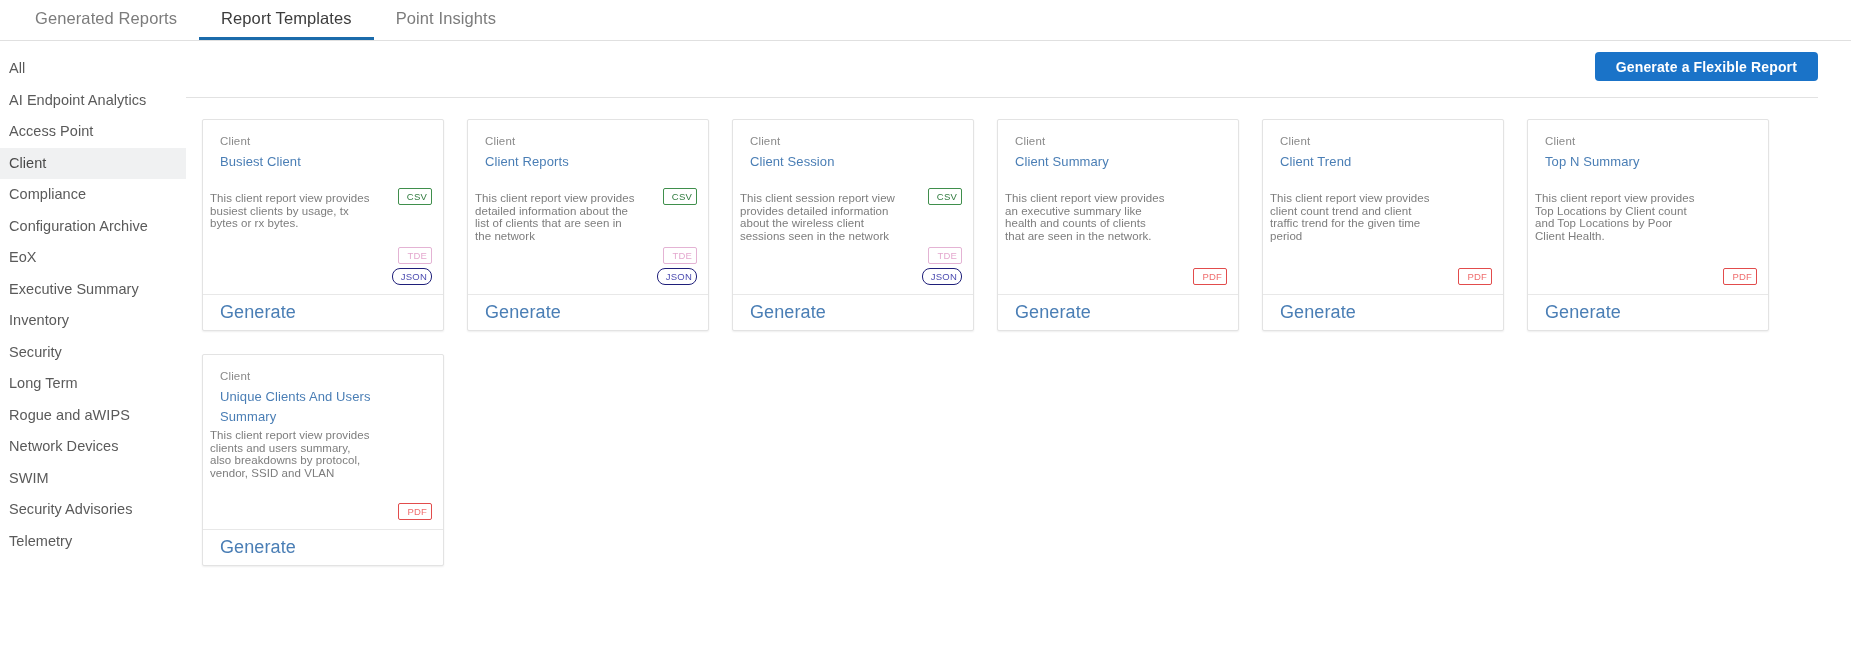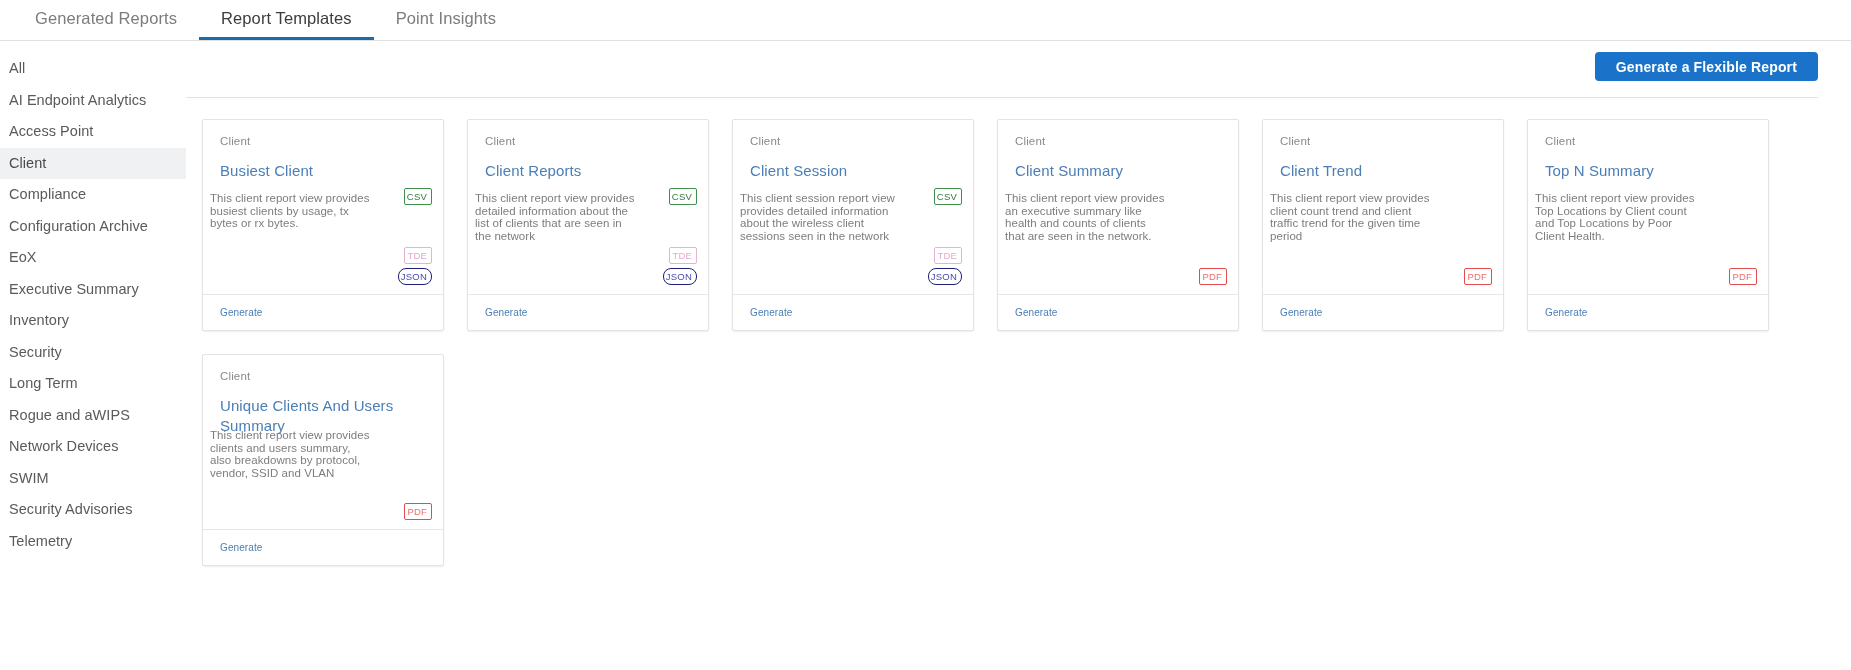--- a/index.html
+++ b/index.html
@@ -94,58 +94,58 @@
     flex: 1 1 auto;
     padding: 14px 17px 0 17px;
     position: relative;
     overflow: hidden;
   }
   .card-cat {
     font-size: 11.5px; color: #8a8a8a; line-height: 14px;
     letter-spacing: .15px;
   }
   .card-title {
-    font-size: 15px; color: #4a7eb5; line-height: 20px;
-    margin-top: 13px; letter-spacing: .1px;
+    font-size: 13px; color: #4a7eb5; line-height: 20px;
+    margin-top: 4px; letter-spacing: .1px;
     cursor: pointer;
   }
   .card-desc {
     position: absolute;
     left: 7px; top: 72px; width: 160px;
     font-size: 11.5px; color: #7d7d7d; line-height: 12.6px;
     letter-spacing: .05px;
   }
   .card-title.two-line + .card-desc { top: 74px; }
   .badges {
     position: absolute; right: 11px; bottom: 9px;
     display: flex; flex-direction: column; align-items: flex-end; gap: 4px;
   }
   .badge {
     font-size: 9.5px; line-height: 11px;
-    padding: 2px 4px 2px 2px;
+    padding: 2px 4px 2px 8px;
     border-radius: 2px;
     border: 1px solid; background: #ffffff;
     letter-spacing: .2px;
     font-family: "Liberation Sans", sans-serif;
     min-width: 27px; text-align: right;
   }
   .badge.csv  { color: #2f7a3e; border-color: #3f8f4c; }
   .badge.tde  { color: #e4a8cf; border-color: #e4b3d4; margin-top: 38px; }
   .badge.json { color: #4b4bb0; border-color: #1f1f7a; border-radius: 8px; }
   .badge.pdf  { color: #ef6d6d; border-color: #e24c4c; }
 
   .card-footer {
     flex: 0 0 auto;
     height: 36px;
     border-top: 1px solid #e8e8e8;
     display: flex; align-items: center;
     padding-left: 17px;
   }
   .gen-link {
-    font-size: 10px; color: #4a7eb5; cursor: pointer; letter-spacing: .1px;
+    font-size: 18px; color: #4a7eb5; cursor: pointer; letter-spacing: .1px;
   }
 </style>
 </head>
 <body>
 
 <div id="app">
 
   <div class="tabbar">
       <div class="tab">Generated Reports</div>
       <div class="tab active">Report Templates</div>

